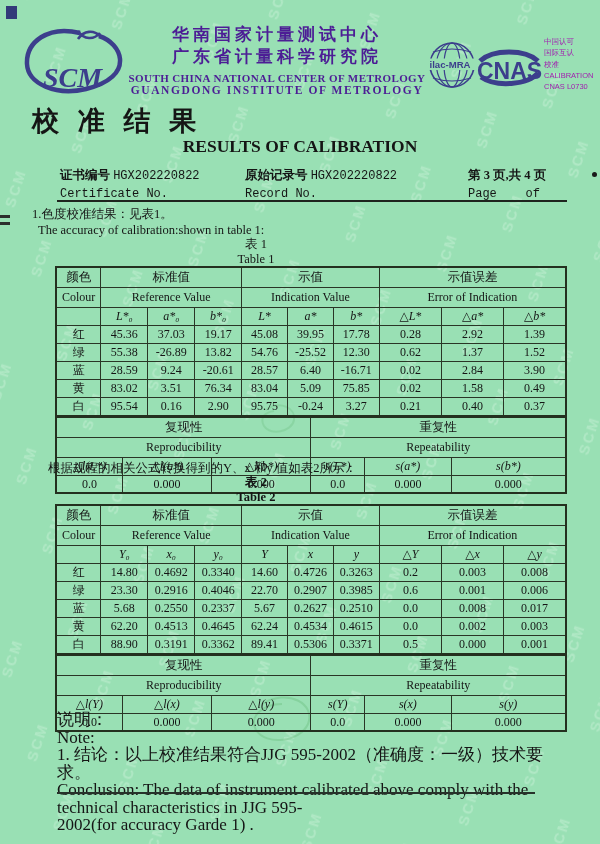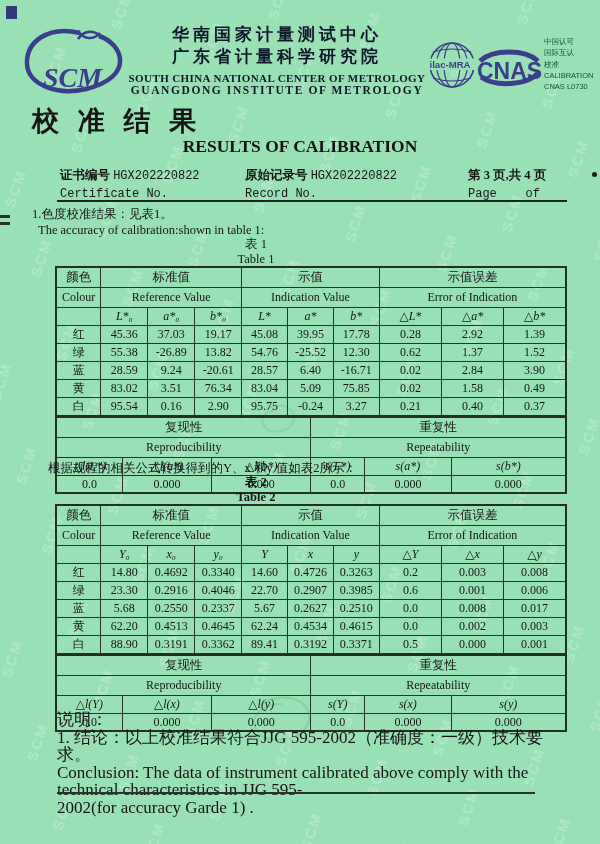--- a/index.html
+++ b/index.html
@@ -2,27 +2,27 @@
 <html><head>
 <meta charset="utf-8">
 <style>
   html,body{margin:0;padding:0;background:#6f8f7a;}
   .page{position:relative;width:600px;height:844px;background:#99e0b4;
         font-family:"Liberation Serif","DejaVu Serif",serif;color:#151515;overflow:hidden;}
   .wm{position:absolute;left:0;top:0;pointer-events:none;}
   .wmt{fill:#cdf2da;font-family:"Liberation Sans",sans-serif;font-weight:bold;font-size:15px;letter-spacing:2px;}
   
   .scm{position:absolute;left:20px;top:26px;width:106px;height:74px;}
-  .org{position:absolute;left:118px;top:24px;width:318px;text-align:center;color:#0f172a;}
+  .org{position:absolute;left:118px;top:24px;width:318px;text-align:center;color:#4c1d95;}
   .oc{font-size:17px;font-weight:bold;letter-spacing:4px;line-height:1.32;white-space:nowrap;}
   .oe1{font-size:11px;font-weight:bold;letter-spacing:.4px;margin-top:3px;white-space:nowrap;}
   .oe2{font-size:11.5px;font-weight:bold;letter-spacing:1.6px;white-space:nowrap;}
   .ilac{position:absolute;left:428px;top:38px;width:48px;height:54px;}
   .cnas{position:absolute;left:476px;top:48px;width:66px;height:40px;}
-  .acc{position:absolute;left:544px;top:36px;width:55px;color:#14532d;font-family:"Liberation Sans",sans-serif;}
+  .acc{position:absolute;left:544px;top:36px;width:55px;color:#a21caf;font-family:"Liberation Sans",sans-serif;}
   .acc div{font-size:7.5px;line-height:1.5;white-space:nowrap;}
   
   .tcn{position:absolute;top:103px;left:16px;width:100%;text-align:left;font-size:27px;font-weight:bold;letter-spacing:6px;padding-left:16px;}
   .ten{position:absolute;top:136px;left:0;width:100%;text-align:center;font-size:17.5px;font-weight:bold;}
   
   .cert{position:absolute;top:167px;left:0;width:100%;font-size:12.5px;}
   .cb{position:absolute;top:0;white-space:nowrap;}
   .cb1{left:60px}.cb2{left:245px}.cb3{left:468px}
   .cl{font-weight:bold;}
   .mono{font-family:"Liberation Mono","DejaVu Sans Mono",monospace;font-size:12px;}
@@ -374,21 +374,21 @@
         <td>0.0</td>
         <td>0.002</td>
         <td>0.003</td>
       </tr>
       <tr class="d">
         <td>白</td>
         <td>88.90</td>
         <td>0.3191</td>
         <td>0.3362</td>
         <td>89.41</td>
-        <td>0.3192</td>
+        <td>0.5306</td>
         <td>0.3371</td>
         <td>0.5</td>
         <td>0.000</td>
         <td>0.001</td>
       </tr>
     </tbody>
       </table>
     <table class="rep">
       <colgroup>
         <col style="width:13%">
@@ -422,20 +422,21 @@
         <td>0.0</td>
         <td>0.000</td>
         <td>0.000</td>
       </tr>
     </tbody>
       </table>
   </div>
 
   <div class="nt">
     <div>说明：</div>
+    <div>Note:</div>
     <div>1. 结论：以上校准结果符合JJG 595-2002（准确度：一级）技术要求。</div>
     <div>Conclusion: The data of instrument calibrated above comply with the technical characteristics in JJG 595-</div>
     <div>2002(for accuracy Garde 1) .</div>
   </div>
 
   <div class="rule r2"></div>
 
 </div>
 
 </body></html>

